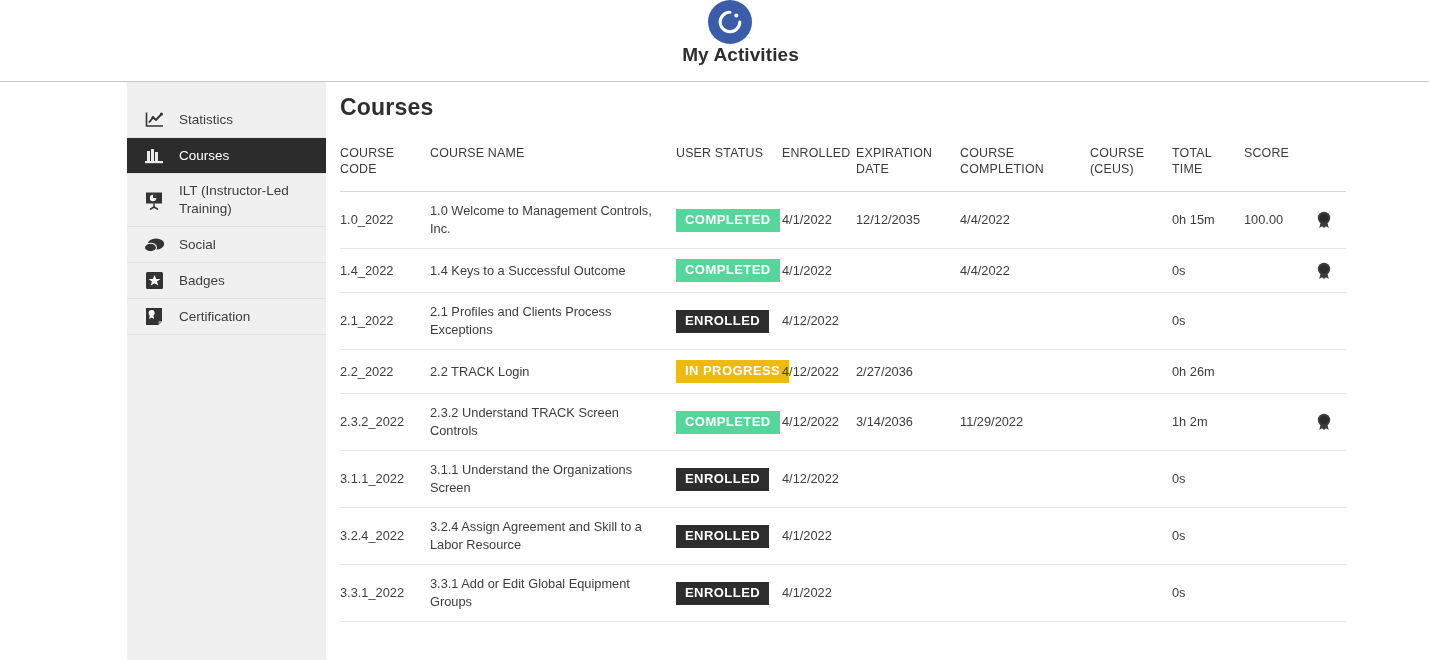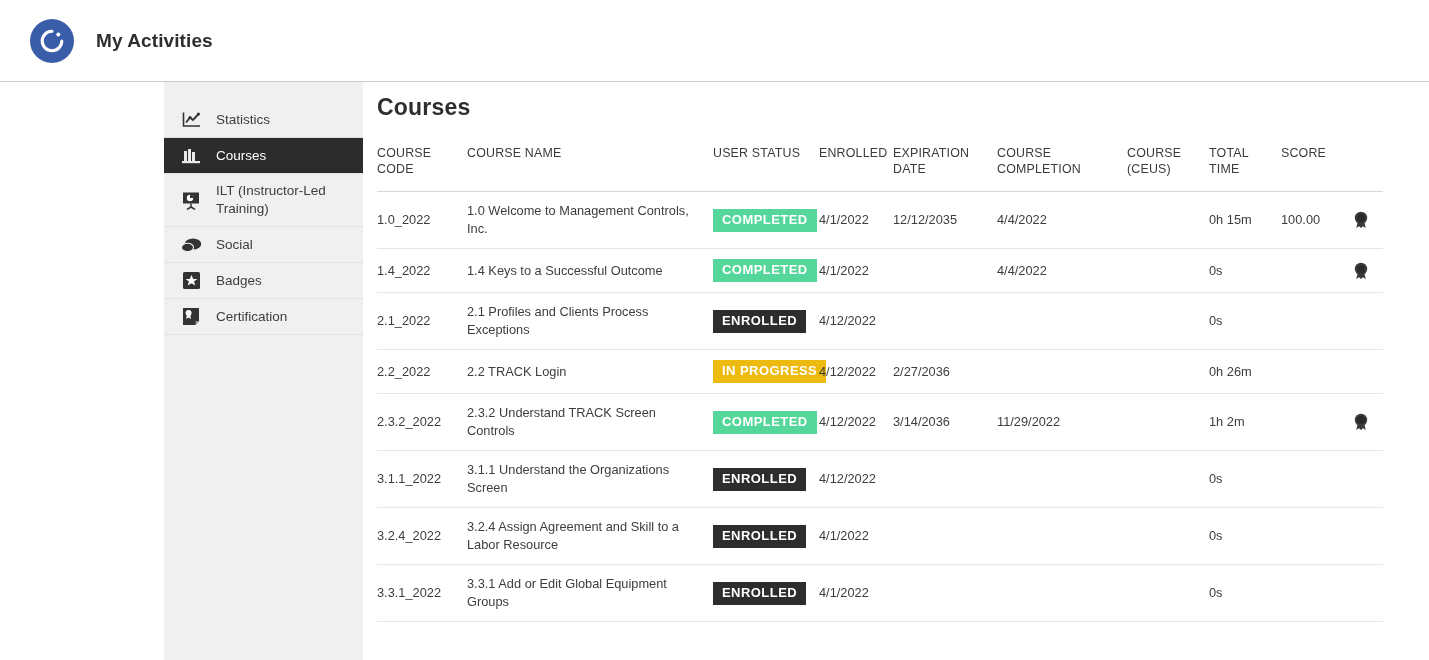--- a/index.html
+++ b/index.html
@@ -18,20 +18,21 @@
   }
 
   
   .app-header {
     height: 82px;
     border-bottom: 1px solid #c9c9c9;
     display: flex;
     align-items: center;
     padding-left: 30px;
     background: #ffffff;
+    flex-direction: column;
   }
   .brand-logo {
     width: 44px;
     height: 44px;
     border-radius: 50%;
     background: #3a5da9;
     display: flex;
     align-items: center;
     justify-content: center;
     flex: 0 0 auto;
@@ -43,21 +44,20 @@
     font-weight: bold;
     color: #2e2e2e;
     letter-spacing: .1px;
   }
 
   
   .page-body {
     display: flex;
     align-items: flex-start;
     height: 578px;
-    padding-left: 37px;
   }
   .spacer-left { width: 127px; flex: 0 0 127px; height: 100%; background:#ffffff; }
 
   
   .sidebar {
     width: 199px;
     flex: 0 0 199px;
     background: #f0f0f0;
     align-self: stretch;
     padding-top: 20px;

